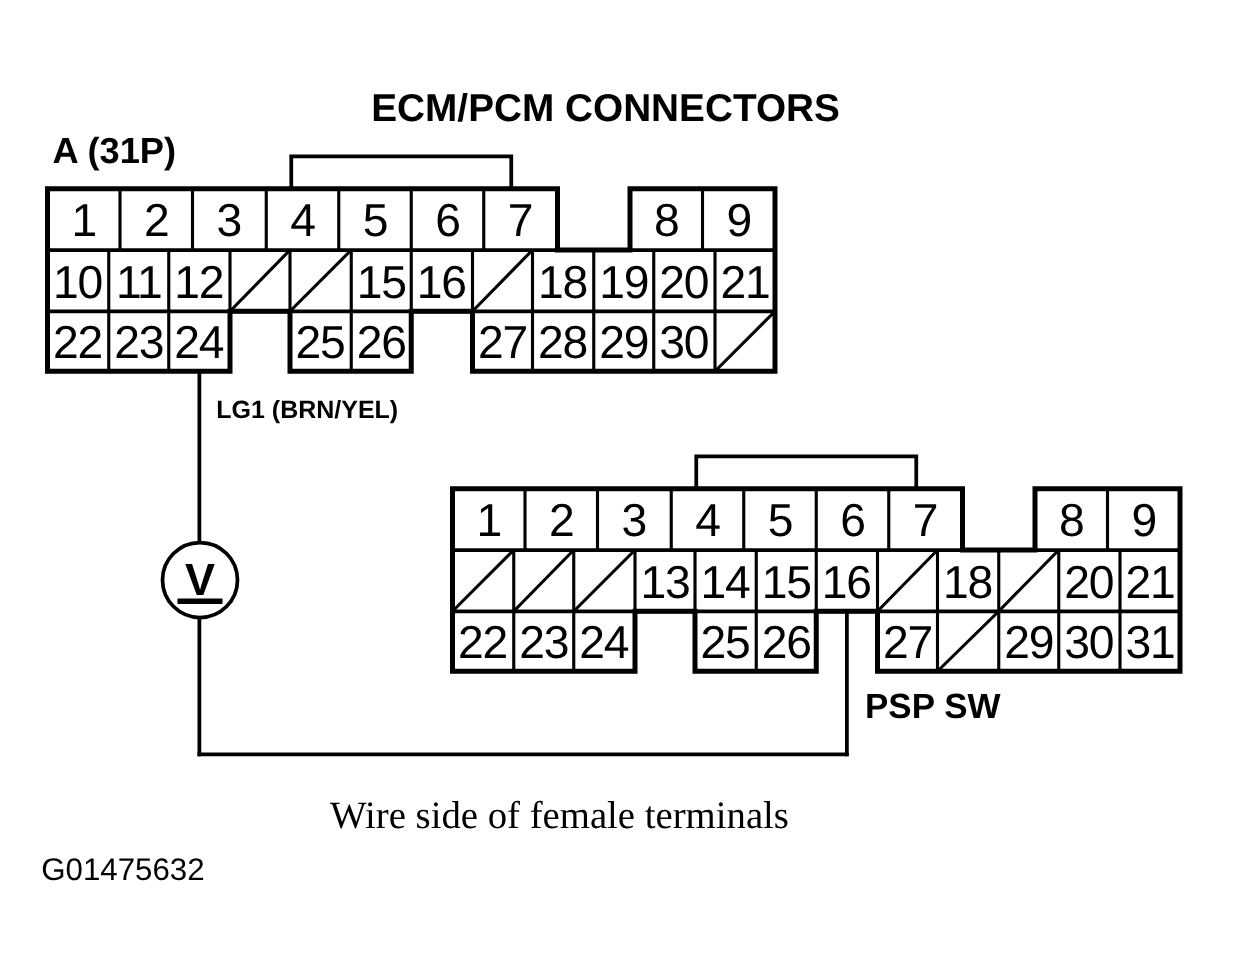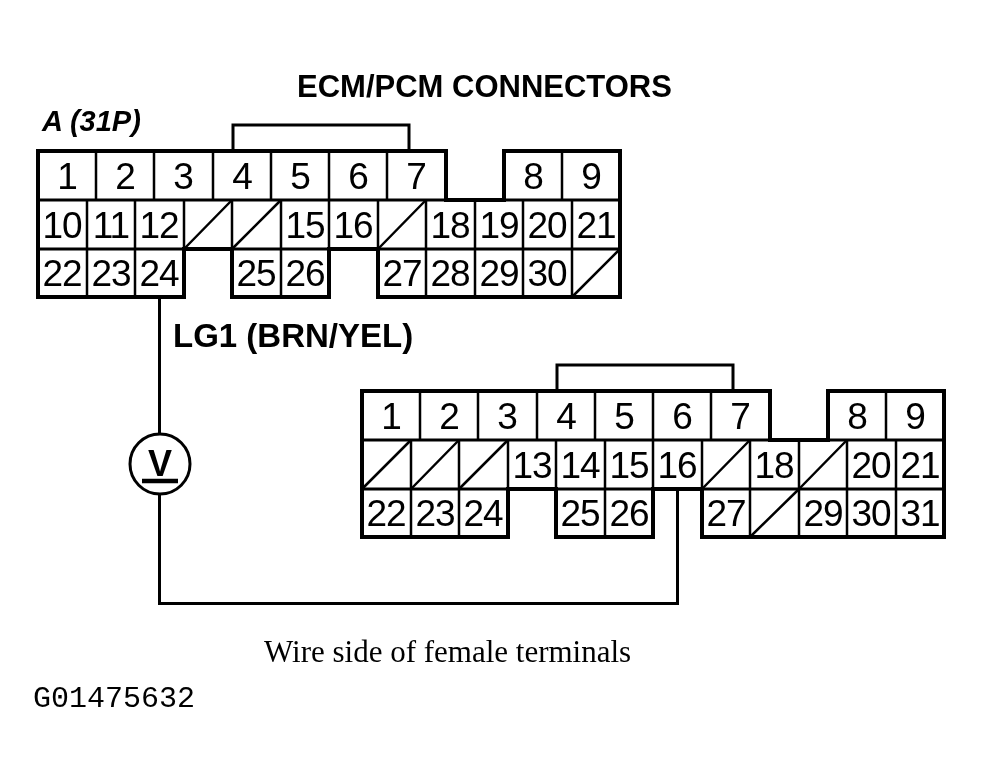--- a/index.html
+++ b/index.html
@@ -4,43 +4,43 @@
 <style>
   html,body{margin:0;padding:0;background:#fff;}
   #canvas{
     position:relative;width:986px;height:781px;background:#ffffff;
     font-family:"Liberation Sans","DejaVu Sans",sans-serif;color:#000;overflow:hidden;
   }
   .abs{position:absolute;}
   .lbl{font-weight:700;white-space:nowrap;}
   .title{font-size:31px;letter-spacing:0px;}
   .conn-label{font-size:29px;}
-  .wire-label{font-size:33px;}
+  .wire-label{font-size:20px;}
   .psp-label{font-size:28px;line-height:31px;}
   .caption{font-size:31px;font-weight:400;font-family:Liberation Serif, serif;}
-  .figid{font-size:30px;font-weight:400;font-family:Liberation Mono, monospace;}
+  .figid{font-size:25px;font-weight:400;}
   .wire{background:#000;}
   svg{display:block;}
   svg .pin{
     font-family:"Liberation Sans","DejaVu Sans",sans-serif;
     font-size:37px;letter-spacing:-1px;fill:#000;text-anchor:middle;font-weight:400;
   }
   svg .thin{stroke:#000;stroke-width:2.5;fill:none;}
   svg .mid{stroke:#000;stroke-width:3;fill:none;}
   svg .thick{stroke:#000;stroke-width:4;fill:none;}
   svg .vtext{font-family:"Liberation Sans","DejaVu Sans",sans-serif;font-size:36px;font-weight:700;fill:#000;text-anchor:middle;}
 </style>
 </head>
 <body>
 
 <div id="canvas">
 
   <div class="abs lbl title" style="left:297px;top:69px;">ECM/PCM CONNECTORS</div>
 
-  <div class="abs lbl conn-label" style="left:42px;top:105px;font-style:italic;">A (31P)</div>
+  <div class="abs lbl conn-label" style="left:42px;top:105px;">A (31P)</div>
 
   <svg class="abs" style="left:36px;top:123px;" width="590" height="180" viewBox="0 0 590 180">
     <path class="mid" d="M197 28V2H373V28"></path>
     <path class="thick" d="M2 28H410V77H468V28H584V174H342V126H293V174H196V126H148V174H2Z"></path>
     <path class="mid" d="M2 77H584M2 126H584"></path>
     <path class="thin" d="M60 28V77M118 28V77M177 28V77M235 28V77M293 28V77M351 28V77M526 28V77"></path>
     <path class="thin" d="M51 77V126M99 77V126M148 77V126M196 77V126M245 77V126M293 77V126M342 77V126M390 77V126M439 77V126M487 77V126M536 77V126"></path>
     <path class="thin" d="M51 126V174M99 126V174M245 126V174M390 126V174M439 126V174M487 126V174M536 126V174"></path>
     <path class="thin" d="M148 126L196 77M196 126L245 77M342 126L390 77M536 174L584 126"></path>
     <g>
@@ -119,19 +119,20 @@
   <div class="abs wire" style="left:158px;top:602px;width:521px;height:3px;"></div>
   <div class="abs wire" style="left:676px;top:489px;width:3px;height:116px;"></div>
 
   <svg class="abs" style="left:127px;top:431px;" width="66" height="66" viewBox="0 0 66 66">
     <circle cx="33" cy="33" r="30" fill="#fff" stroke="#000" stroke-width="3"></circle>
     <text class="vtext" x="33" y="45">V</text>
     <line x1="15" y1="50" x2="51" y2="50" stroke="#000" stroke-width="4.5"></line>
   </svg>
 
   <div class="abs lbl psp-label" style="left:692px;top:549px;">
+    <div>PSP SW</div>
   </div>
 
   <div class="abs caption" style="left:264px;top:634px;">Wire side of female terminals</div>
 
   <div class="abs figid" style="left:33px;top:682px;">G01475632</div>
 
 </div>
 
 </body></html>

